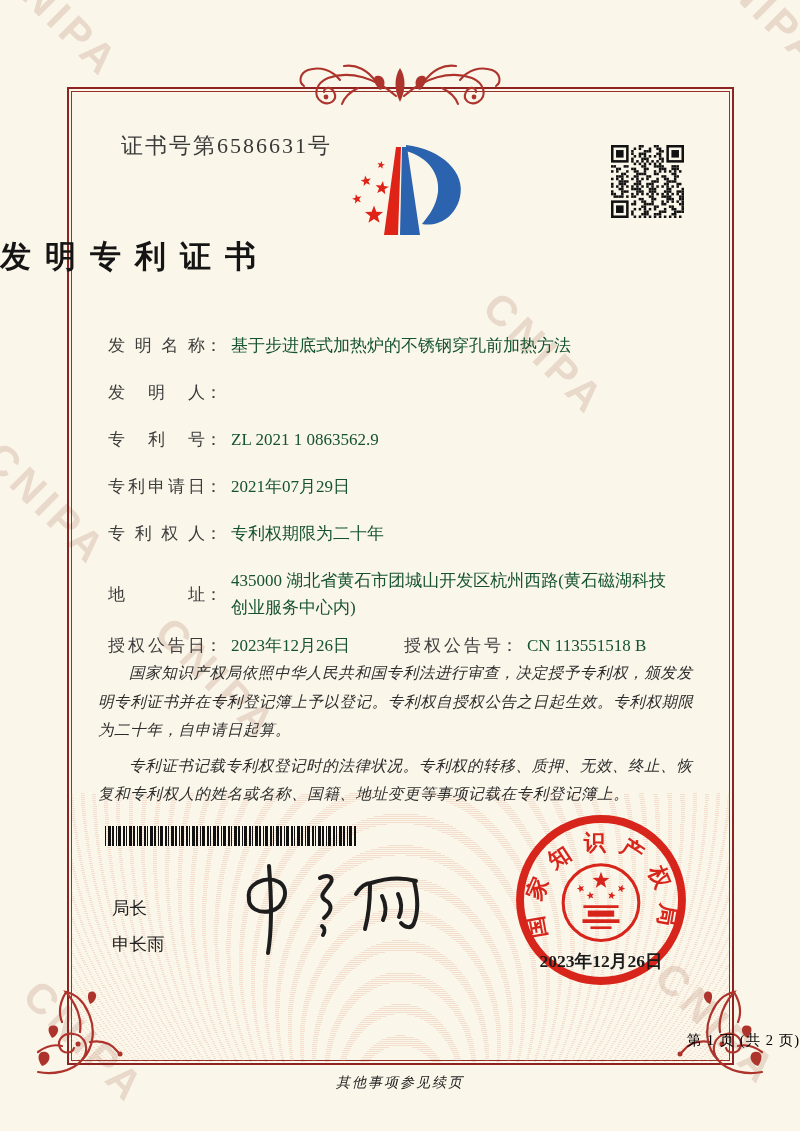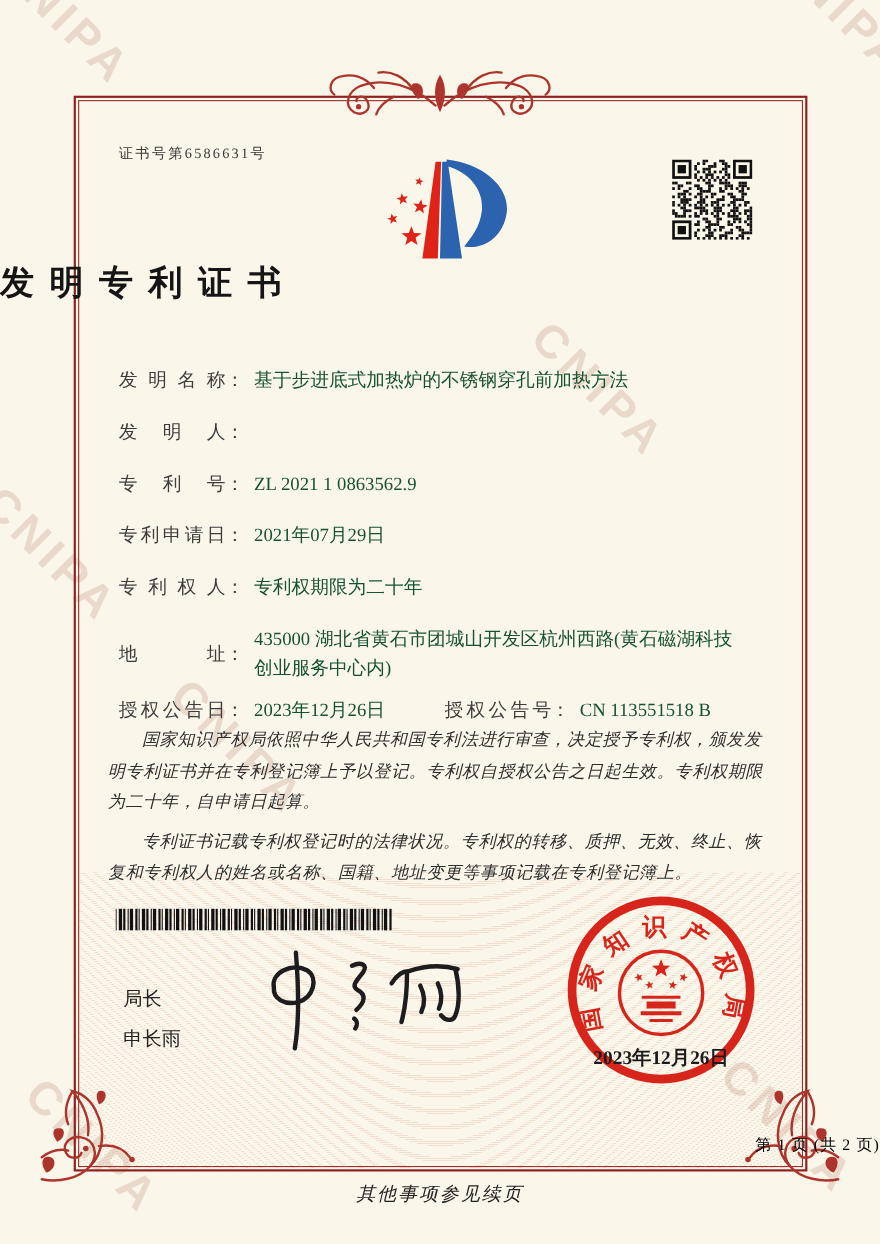--- a/index.html
+++ b/index.html
@@ -18,21 +18,21 @@
   .waves { position:absolute; left:71px; right:70px; top:793px; bottom:69px;
     background:
       repeating-radial-gradient(120% 95% at 50% 140%,
         rgba(214,126,94,0.20) 0 1px, rgba(0,0,0,0) 1px 6px);
   }
   
   .wm { position:absolute; font-family:"Liberation Sans","DejaVu Sans",sans-serif;
         font-weight:bold; font-size:42px; letter-spacing:5px;
         color:rgba(178,137,112,0.26); transform:rotate(45deg); white-space:nowrap; }
   
-  .cert-no { position:absolute; left:108px; top:131px; font-size:13px;
+  .cert-no { position:absolute; left:121px; top:131px; font-size:22px;
              letter-spacing:2px; color:#3a3a3a; }
   .logo { position:absolute; left:328px; top:135px; }
   .qr { position:absolute; left:611px; top:145px; }
   .title { position:absolute; left:0; right:0; top:236px; text-align:left;
            font-size:31px; font-weight:700; letter-spacing:14px; color:#151515; }
   
   .fields { position:absolute; left:108px; top:332px; width:600px; font-size:17px; }
   .row { display:flex; align-items:center; line-height:27px; margin-bottom:20px;
          color:#3c3c3c; }
   .f-label { display:inline-block; width:97px; text-align:justify;
@@ -51,21 +51,21 @@
   
   .barcode { position:absolute; left:105px; top:826px; }
   .sig-labels { position:absolute; left:112px; top:890px;
                 font-family:Liberation Serif, serif;
                 font-size:17.5px; color:#222; line-height:36px; }
   .signature { position:absolute; left:224px; top:856px; }
   .seal { position:absolute; left:513px; top:812px; }
   .page-num { position:absolute; left:0; right:0; top:1031px; text-align:right;
               font-size:14.5px; color:#000000; letter-spacing:1px; }
   .cont-note { position:absolute; left:0; right:0; top:1074px; text-align:center;
-               font-style:italic; font-size:17px; letter-spacing:2px; color:#222; }
+               font-style:italic; font-size:14px; letter-spacing:2px; color:#222; }
   
   .flourish-top { position:absolute; left:280px; top:58px; }
   .flourish-bl { position:absolute; left:32px; top:982px; }
   .flourish-br { position:absolute; left:658px; top:982px; transform:scaleX(-1); }
   svg { display:block; }
 </style>
 </head>
 <body>
 
 <div class="wm" style="left:-18px; top:-8px;">CNIPA</div>

